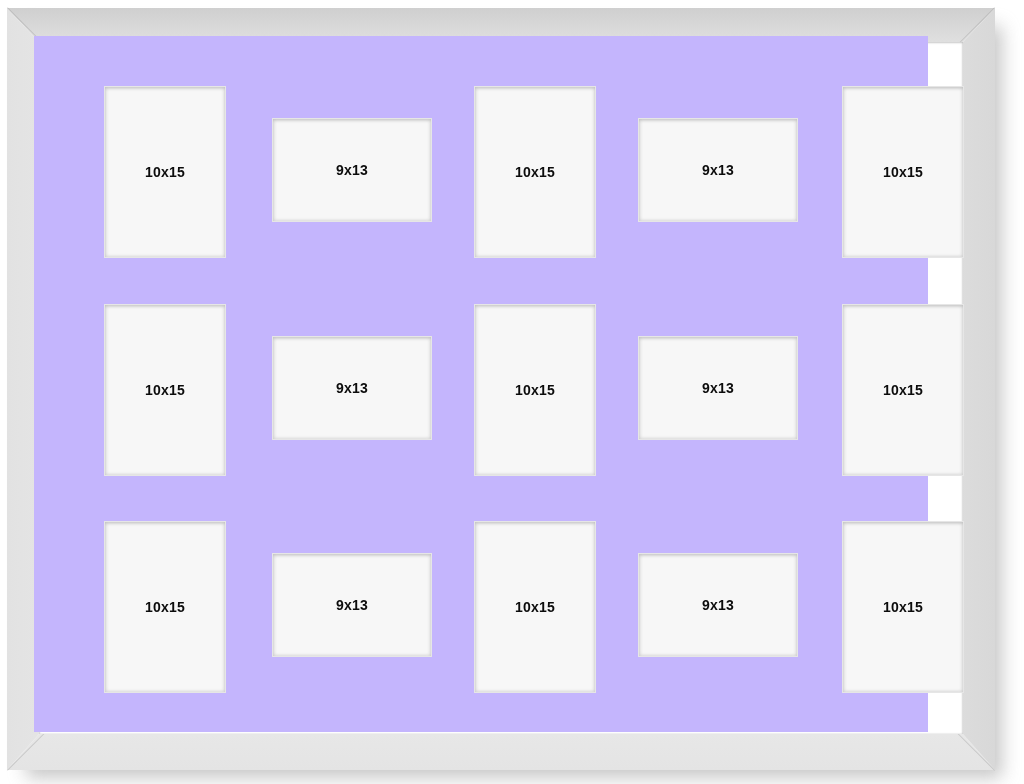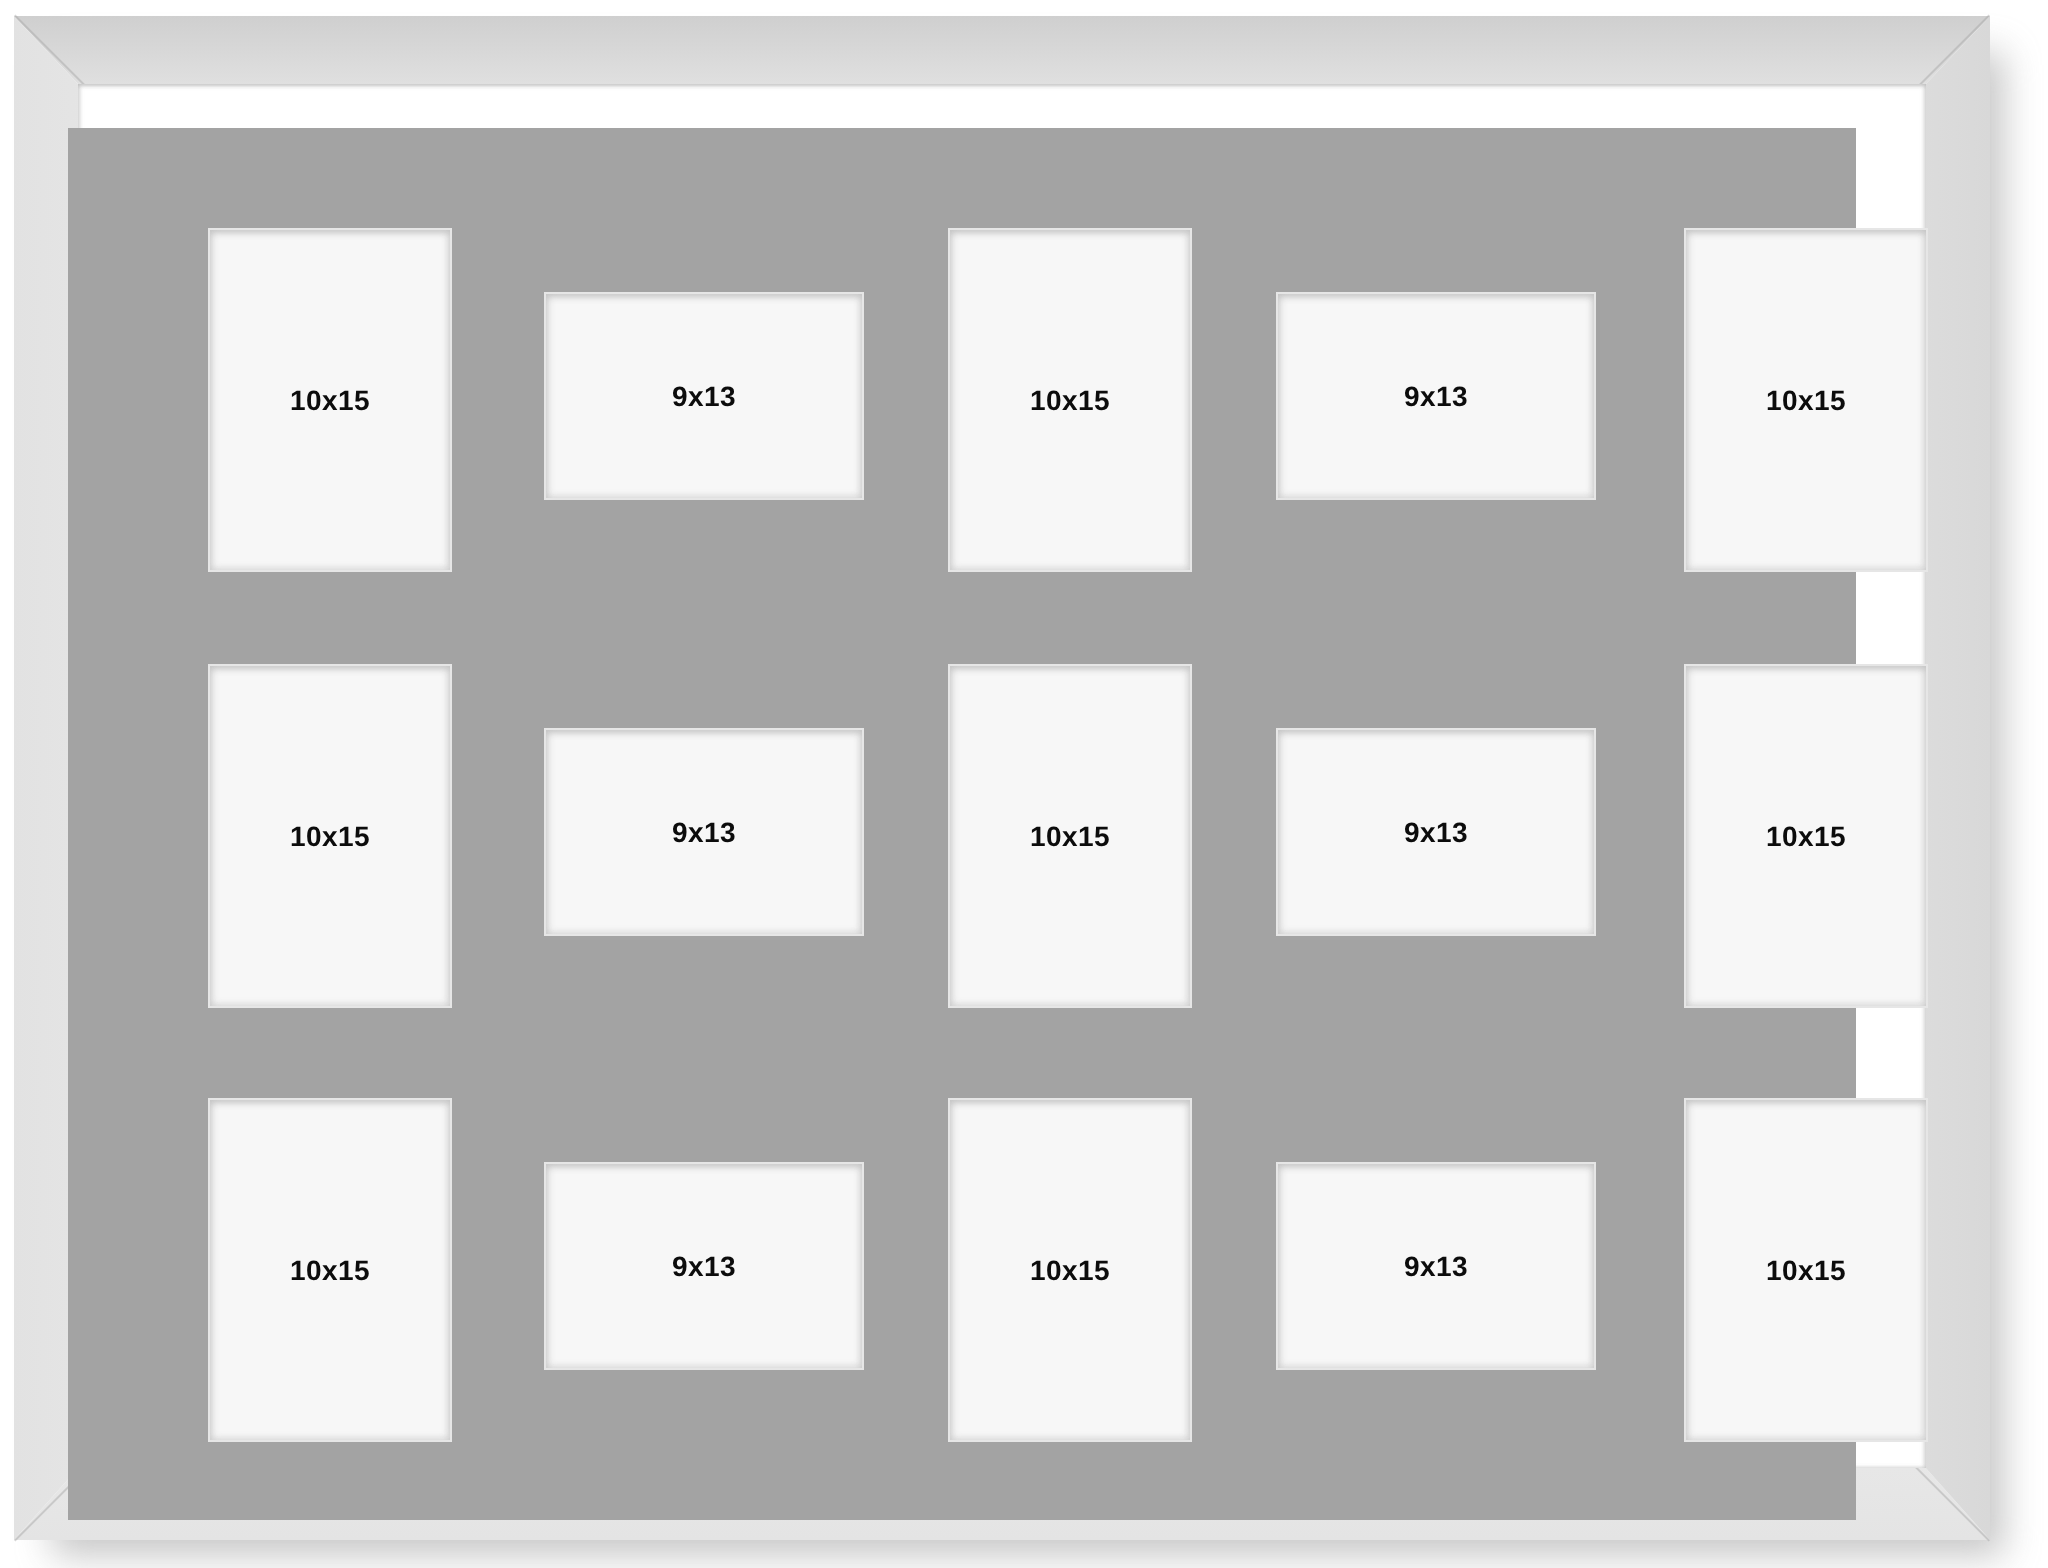--- a/index.html
+++ b/index.html
@@ -110,22 +110,21 @@
     background: #ffffff;
   }
 
   
   .mount {
     position: absolute;
     left: 34px;
     top: 36px;
     width: 894px;
     height: 696px;
-    background: #a3a3a3;
-    margin-top: 28px;
+    background: #c4b5fd;
   }
 
   
   .aperture {
     position: absolute;
     background: #f7f7f7;
     box-sizing: border-box;
     border: 1px solid #e6e6e6;
     box-shadow: inset 0 2px 3px rgba(155,155,155,0.38),
                 inset 2px 0 3px rgba(170,170,170,0.20),

